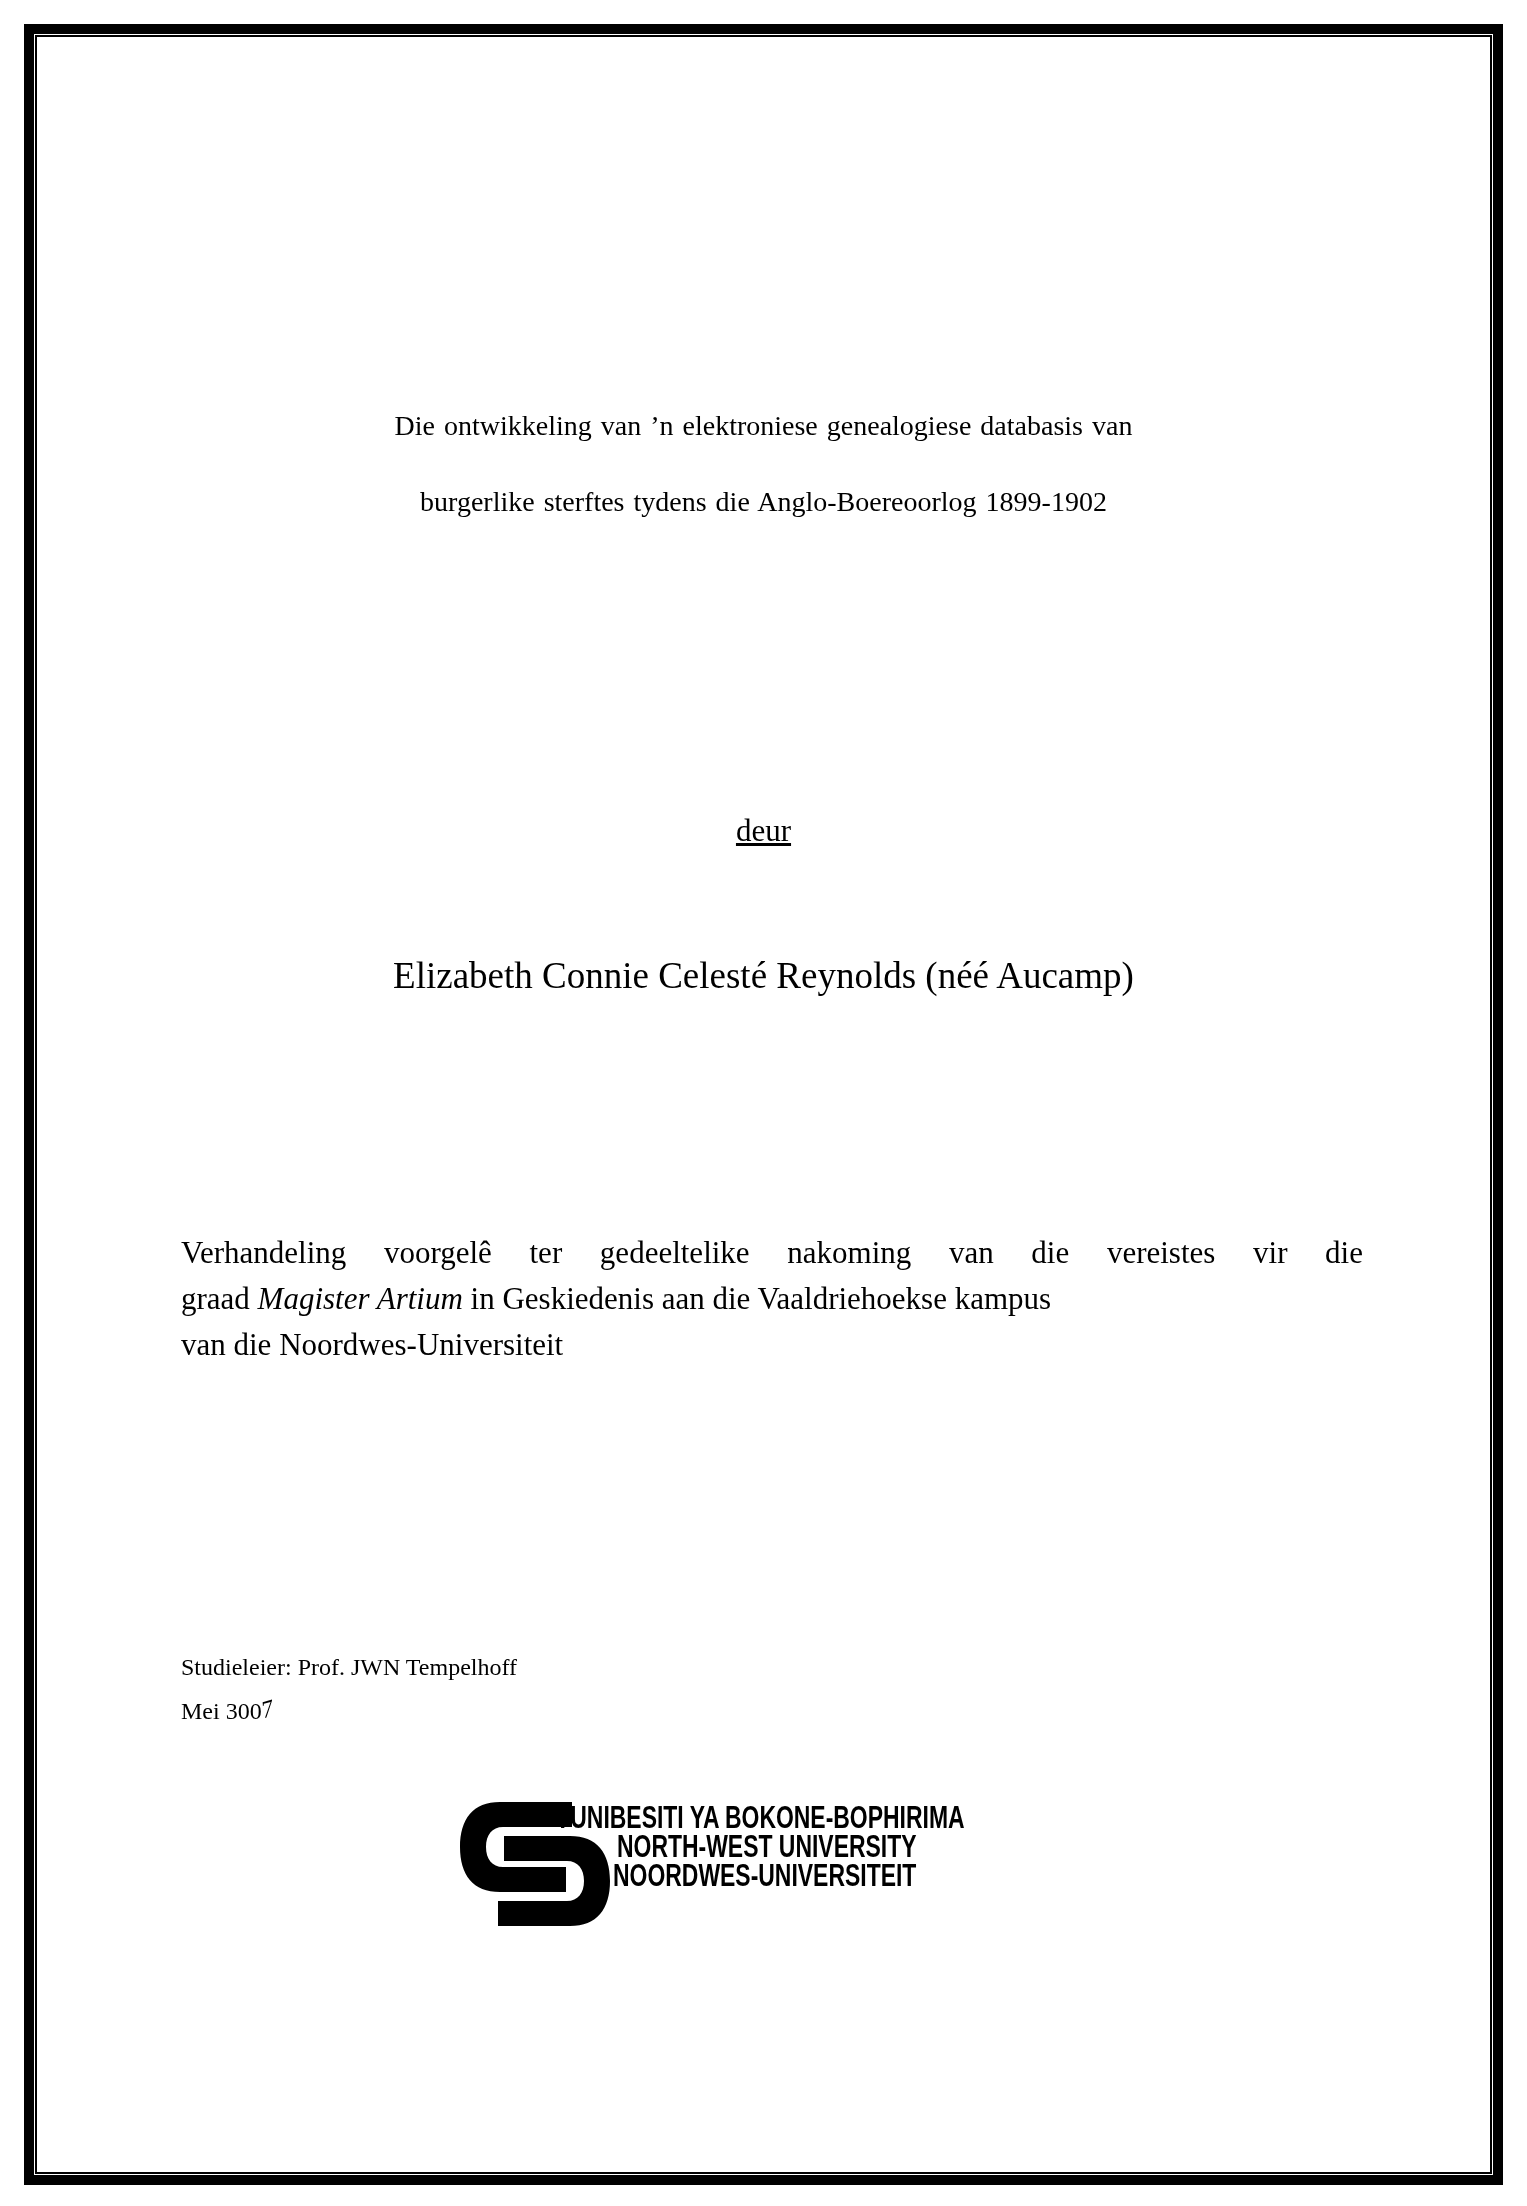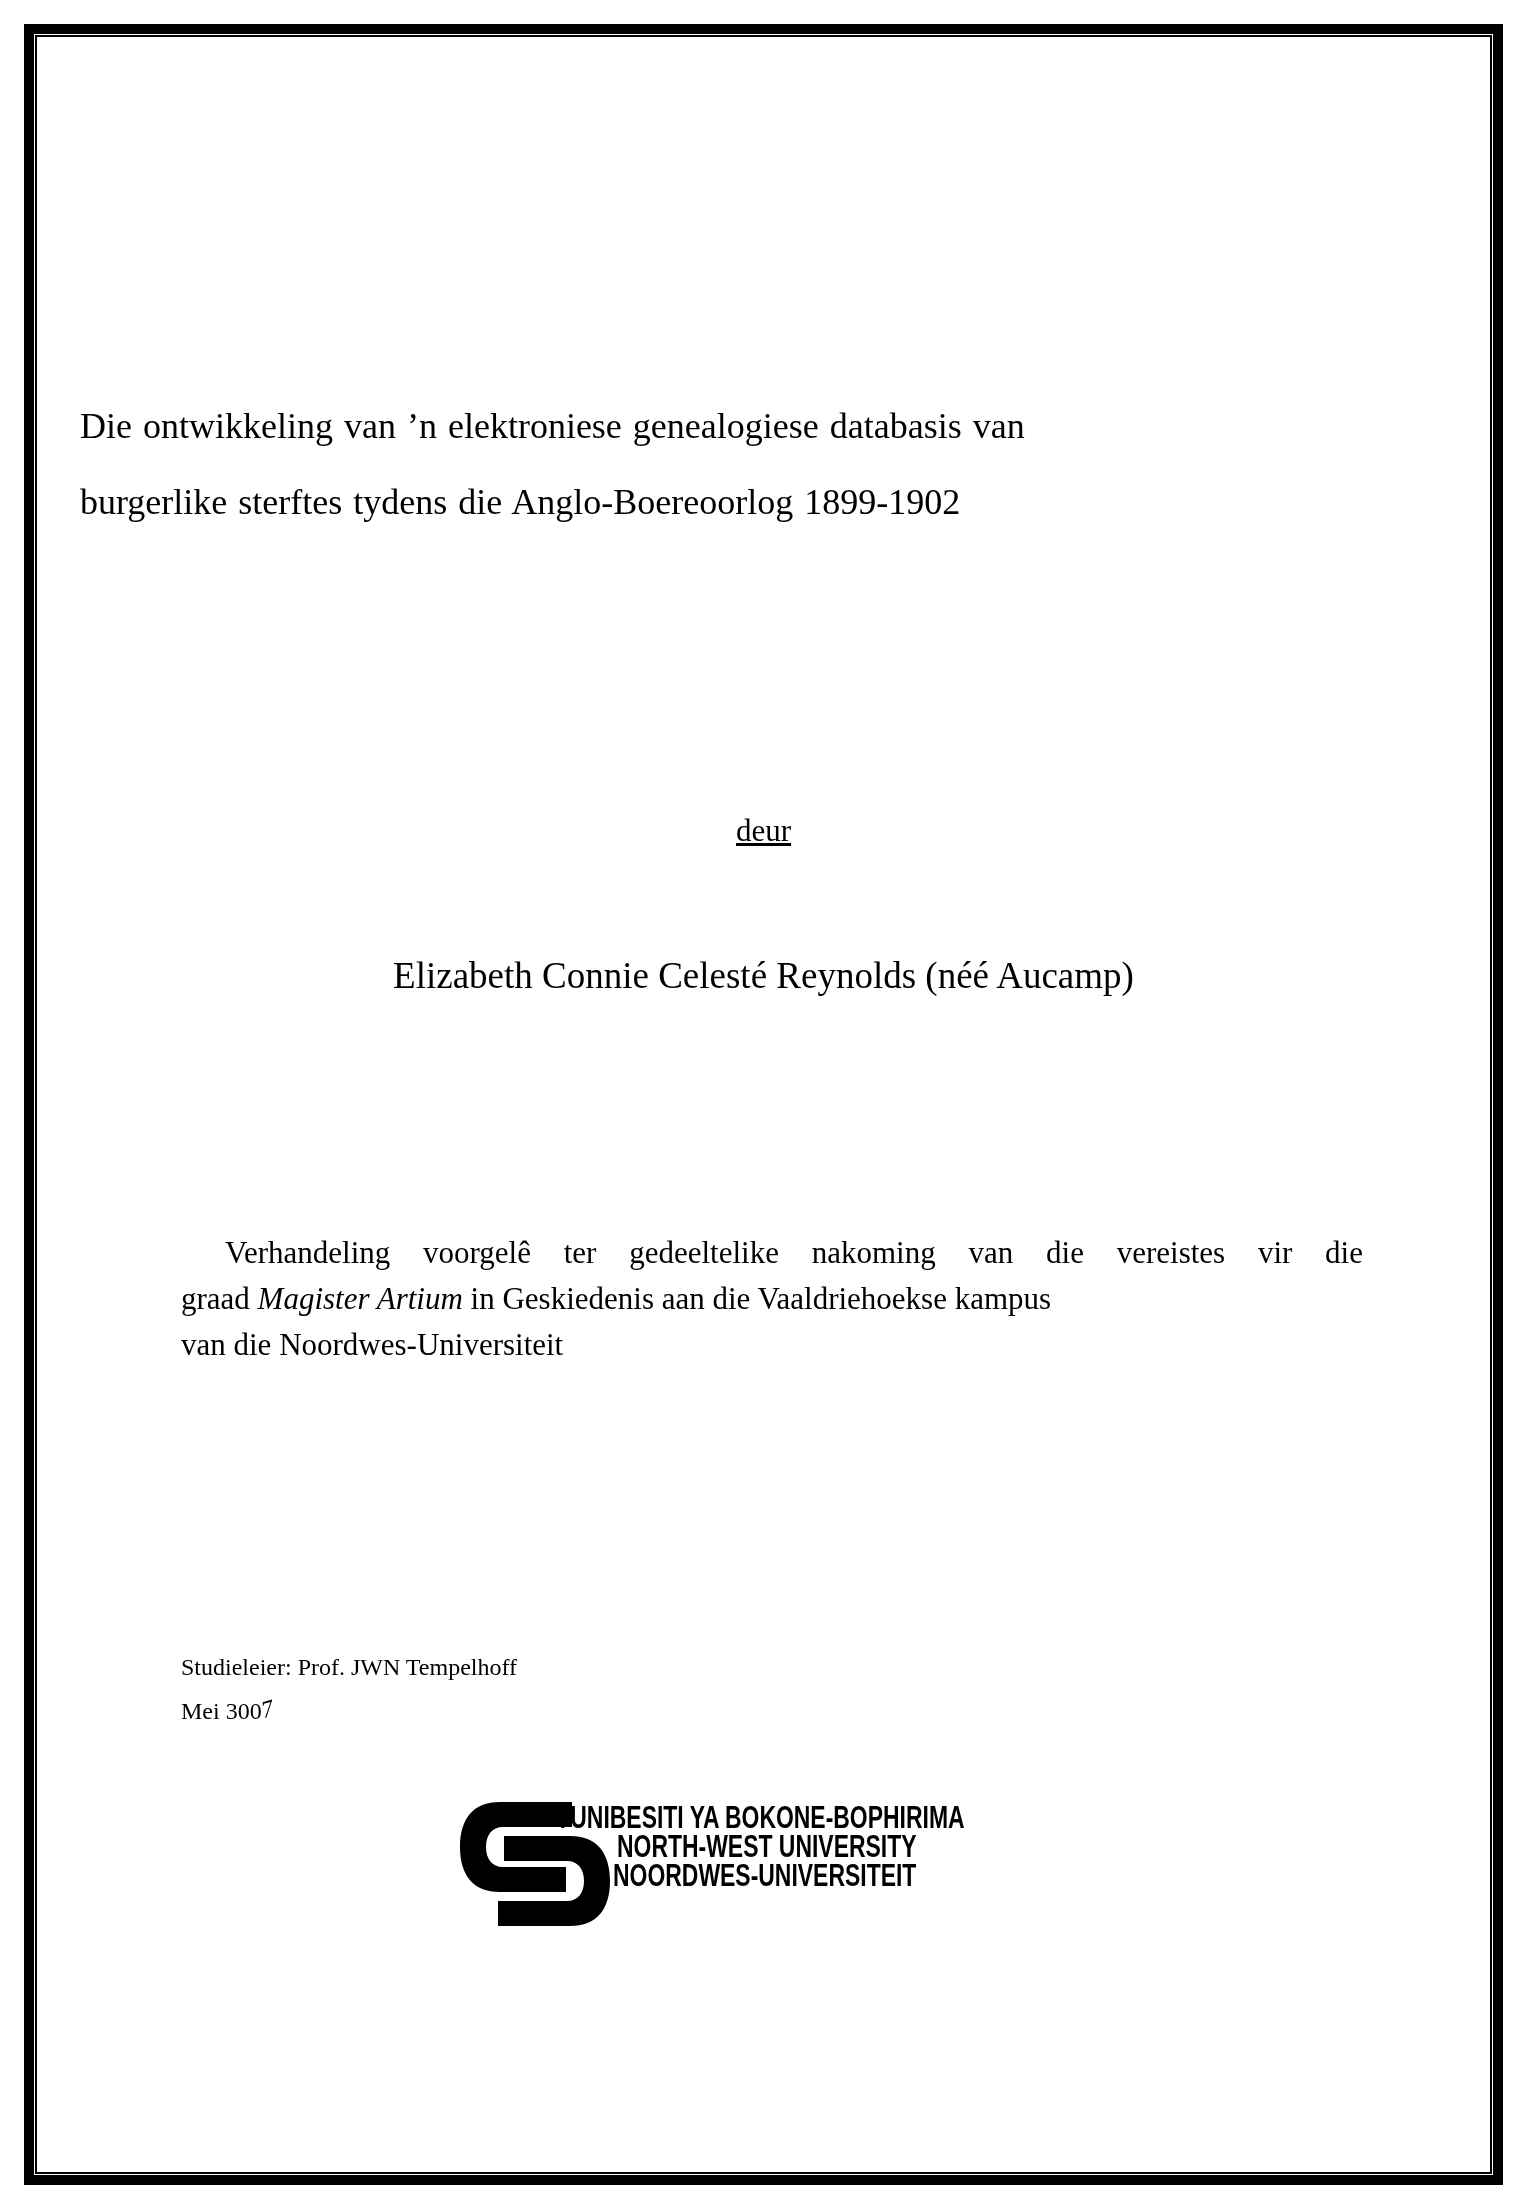--- a/index.html
+++ b/index.html
@@ -33,21 +33,22 @@
     position: absolute;
     inset: 1px;
     border: 2px solid #000000;
   }
   .title {
     position: absolute;
     top: 388px;
     left: 80px;
     width: 1367px;
     margin: 0;
-    font-size: 36px;
+    text-align: center;
+    font-size: 28px;
     font-weight: 400;
     line-height: 76px;
     word-spacing: 2px;
   }
   .title .tline { display: block; }
   .byline {
     position: absolute;
     top: 813px;
     left: 0;
     width: 1527px;
@@ -68,21 +69,20 @@
     top: 1230px;
     left: 181px;
     width: 1182px;
     font-size: 31px;
     line-height: 46px;
   }
   .st-line { display: block; }
   .st-justify {
     text-align: justify;
     text-align-last: justify;
-    margin-left: 44px;
   }
   .it { font-style: italic; margin-top: 44px; }
   .supervisor-block {
     position: absolute;
     top: 1645px;
     left: 181px;
     font-size: 24px;
     line-height: 44px;
   }
   .odd7 {

